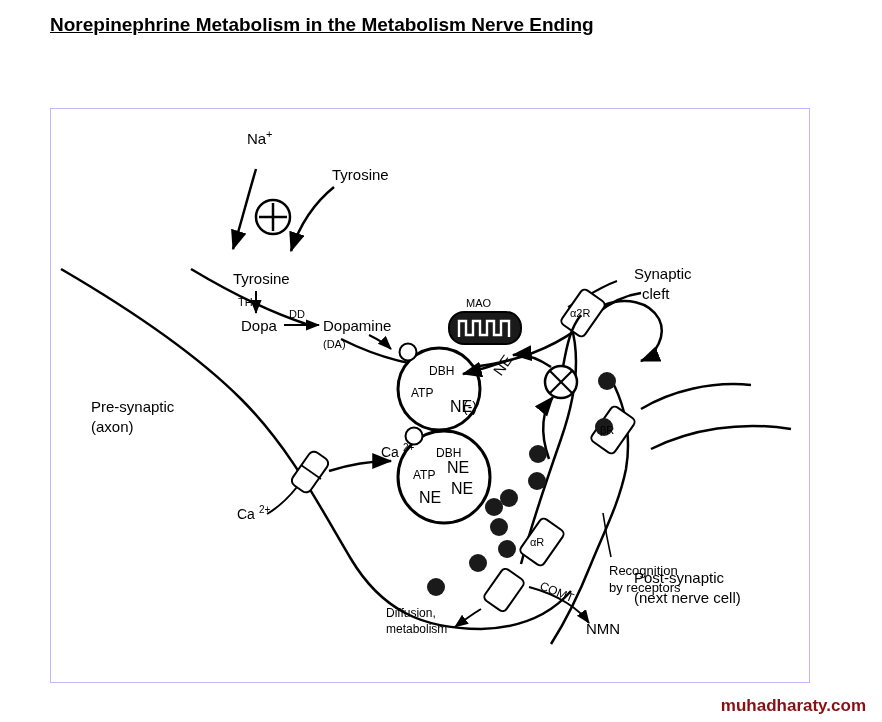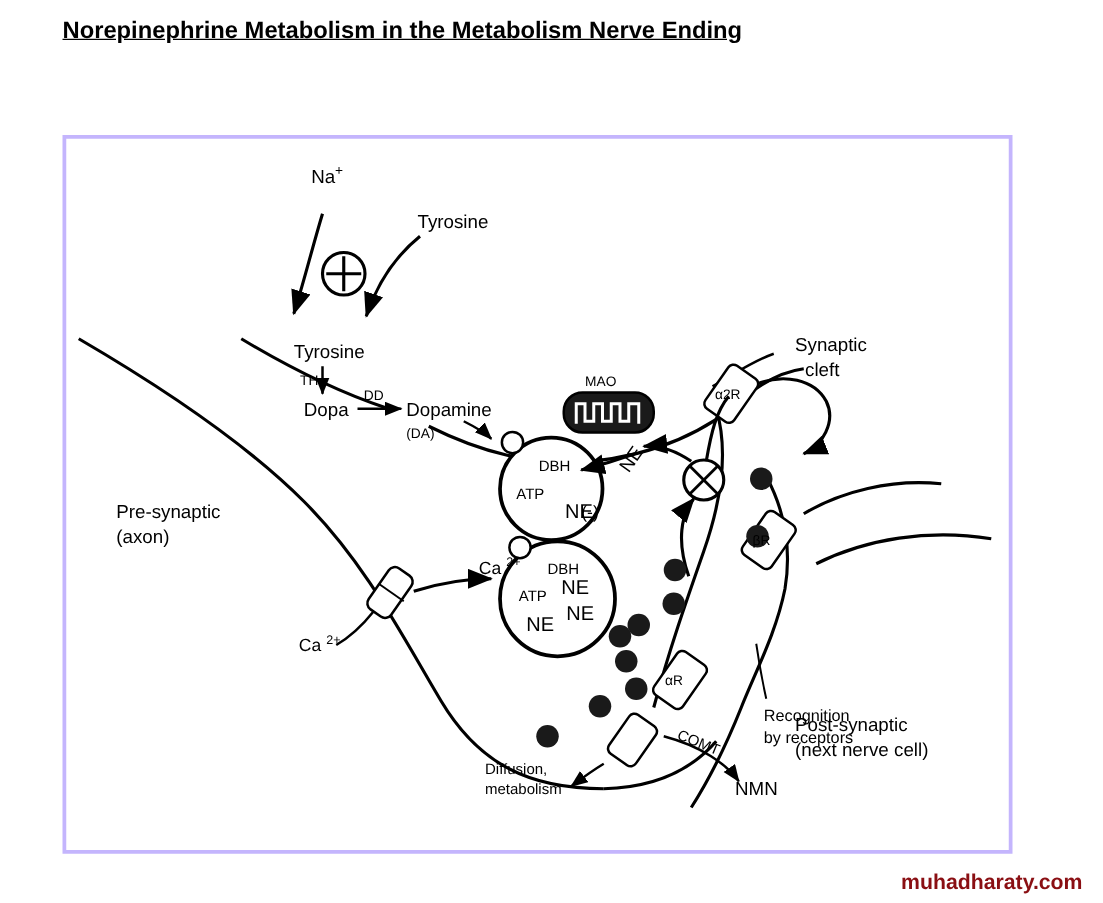--- a/index.html
+++ b/index.html
@@ -24,21 +24,21 @@
     text-decoration: underline;
     letter-spacing: 0px;
     white-space: nowrap;
   }
   #diagram-frame {
     position: absolute;
     left: 50px;
     top: 108px;
     width: 760px;
     height: 575px;
-    border: 3px solid #c4b5fd;
+    border: 1px solid #c4b5fd;
     box-sizing: border-box;
     background: #ffffff;
   }
   #diagram-svg {
     position: absolute;
     left: 0;
     top: 0;
   }
   #watermark {
     position: absolute;

